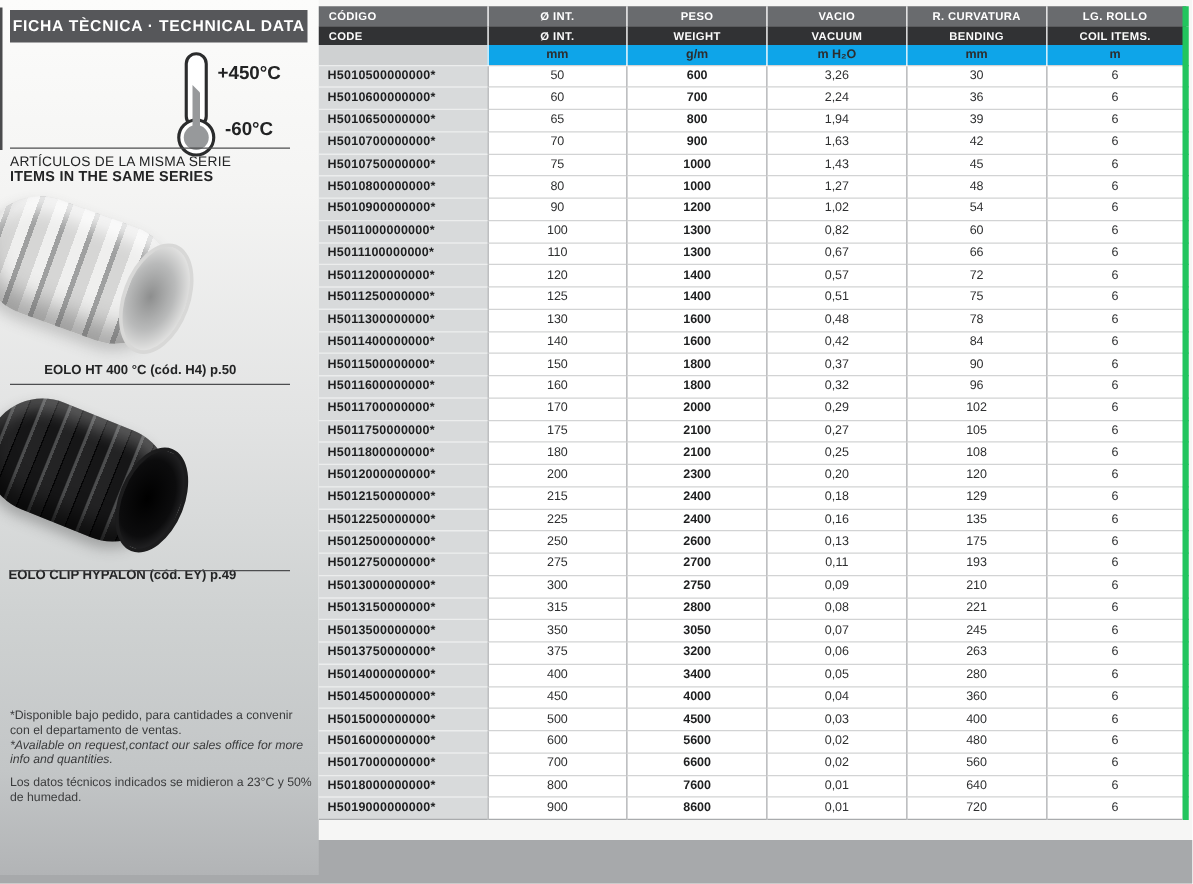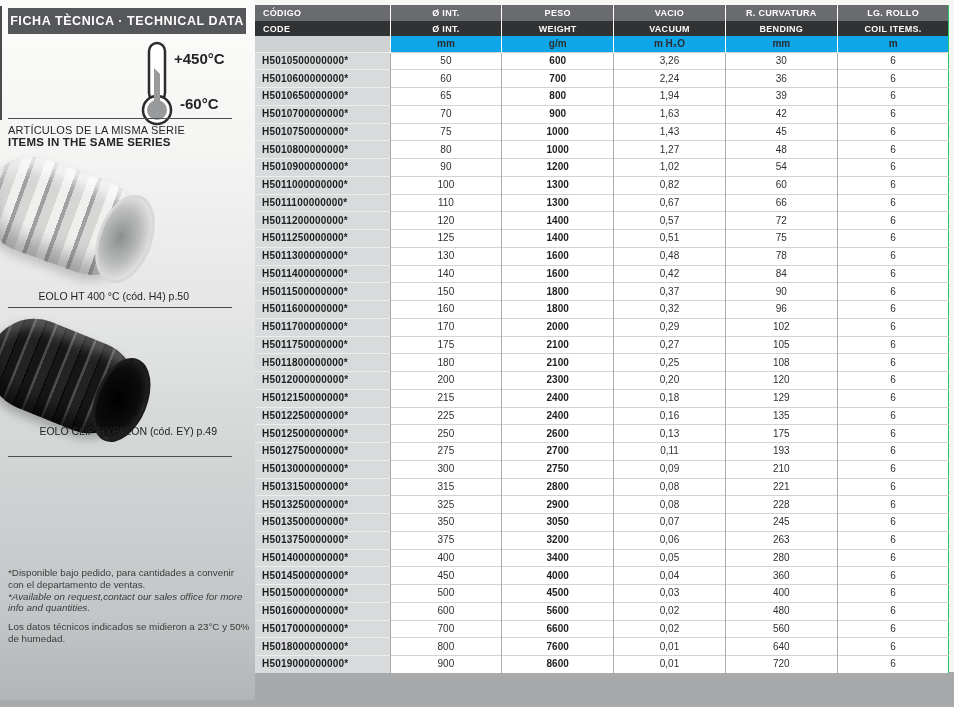--- a/index.html
+++ b/index.html
@@ -54,23 +54,23 @@
     left:-14px; top:330px; width:152px; height:92px; transform:rotate(22deg);
     background:repeating-linear-gradient(90deg,#161617 0 8px,#4c4d4e 9px 11px,#232324 11px 20px,#050506 20px 21px);
     box-shadow:0 6px 10px rgba(60,60,60,.35), inset 0 -12px 16px rgba(0,0,0,.6), inset 0 10px 12px rgba(255,255,255,.25);
   }
   .hose-black .opening {
     position:absolute; right:-14px; top:2px; width:52px; height:88px; border-radius:50%;
     background:radial-gradient(ellipse at 42% 50%, #000000 0%, #0c0c0d 55%, #2e2e30 85%, #3c3c3e 100%);
     border:3px solid #1c1c1d;
   }
 
-  .photo-caption { position:absolute; width:189px; text-align:right; font-size:10.5px; font-weight:normal; color:#232425; }
+  .photo-caption { position:absolute; width:189px; text-align:right; font-size:10.5px; font-weight:bold; color:#232425; }
   .caption-1 { left:0; top:290px; }
-  .caption-2 { left:0; top:425px;margin-left:28px; }
+  .caption-2 { left:0; top:454px; }
 
   .footnotes { position:absolute; left:8px; top:567px; width:243px; color:#3a3b3c; }
   .fn { font-size:9.8px; line-height:1.2; }
   .fn.it { font-style:italic; }
   .fn-gap { height:7px; }
 
   
   .data-table {
     position:absolute; left:255px; top:5px; width:694px;
     border-collapse:collapse; table-layout:fixed; background:#ffffff;
@@ -89,21 +89,21 @@
     height:17.75px; font-size:10px; color:#2e2f30; text-align:center;
     border-top:1px solid #d2d3d4; border-left:1px solid #a9abad;
     padding:0; line-height:1;
   }
   .data-table td.col-code {
     background:#d8dadb; text-align:left; padding-left:7px;
     font-weight:bold; color:#1d1e1f; letter-spacing:.2px;
     border-left:none; border-top:1px solid #eceded;
   }
   .data-table td.col-weight { font-weight:bold; color:#1d1e1f; }
-  .data-table { border-right:1px solid #22c55e; border-bottom:1px solid #a9abad; }
+  .data-table { border-right:5px solid #22c55e; border-bottom:1px solid #a9abad; }
 </style>
 </head>
 <body>
 
 <div class="page">
 
   <div class="bottom-band"></div>
 
   <div class="left-panel">
     <div class="left-edge-line"></div>
@@ -380,28 +380,20 @@
         </tr>
         <tr>
           <td class="col-code">H5013150000000*</td>
           <td class="col-diameter">315</td>
           <td class="col-weight">2800</td>
           <td class="col-vacuum">0,08</td>
           <td class="col-bending">221</td>
           <td class="col-coil">6</td>
         </tr>
         <tr>
-          <td class="col-code">H5013250000000*</td>
-          <td class="col-diameter">325</td>
-          <td class="col-weight">2900</td>
-          <td class="col-vacuum">0,08</td>
-          <td class="col-bending">228</td>
-          <td class="col-coil">6</td>
-        </tr>
-        <tr>
           <td class="col-code">H5013500000000*</td>
           <td class="col-diameter">350</td>
           <td class="col-weight">3050</td>
           <td class="col-vacuum">0,07</td>
           <td class="col-bending">245</td>
           <td class="col-coil">6</td>
         </tr>
         <tr>
           <td class="col-code">H5013750000000*</td>
           <td class="col-diameter">375</td>

